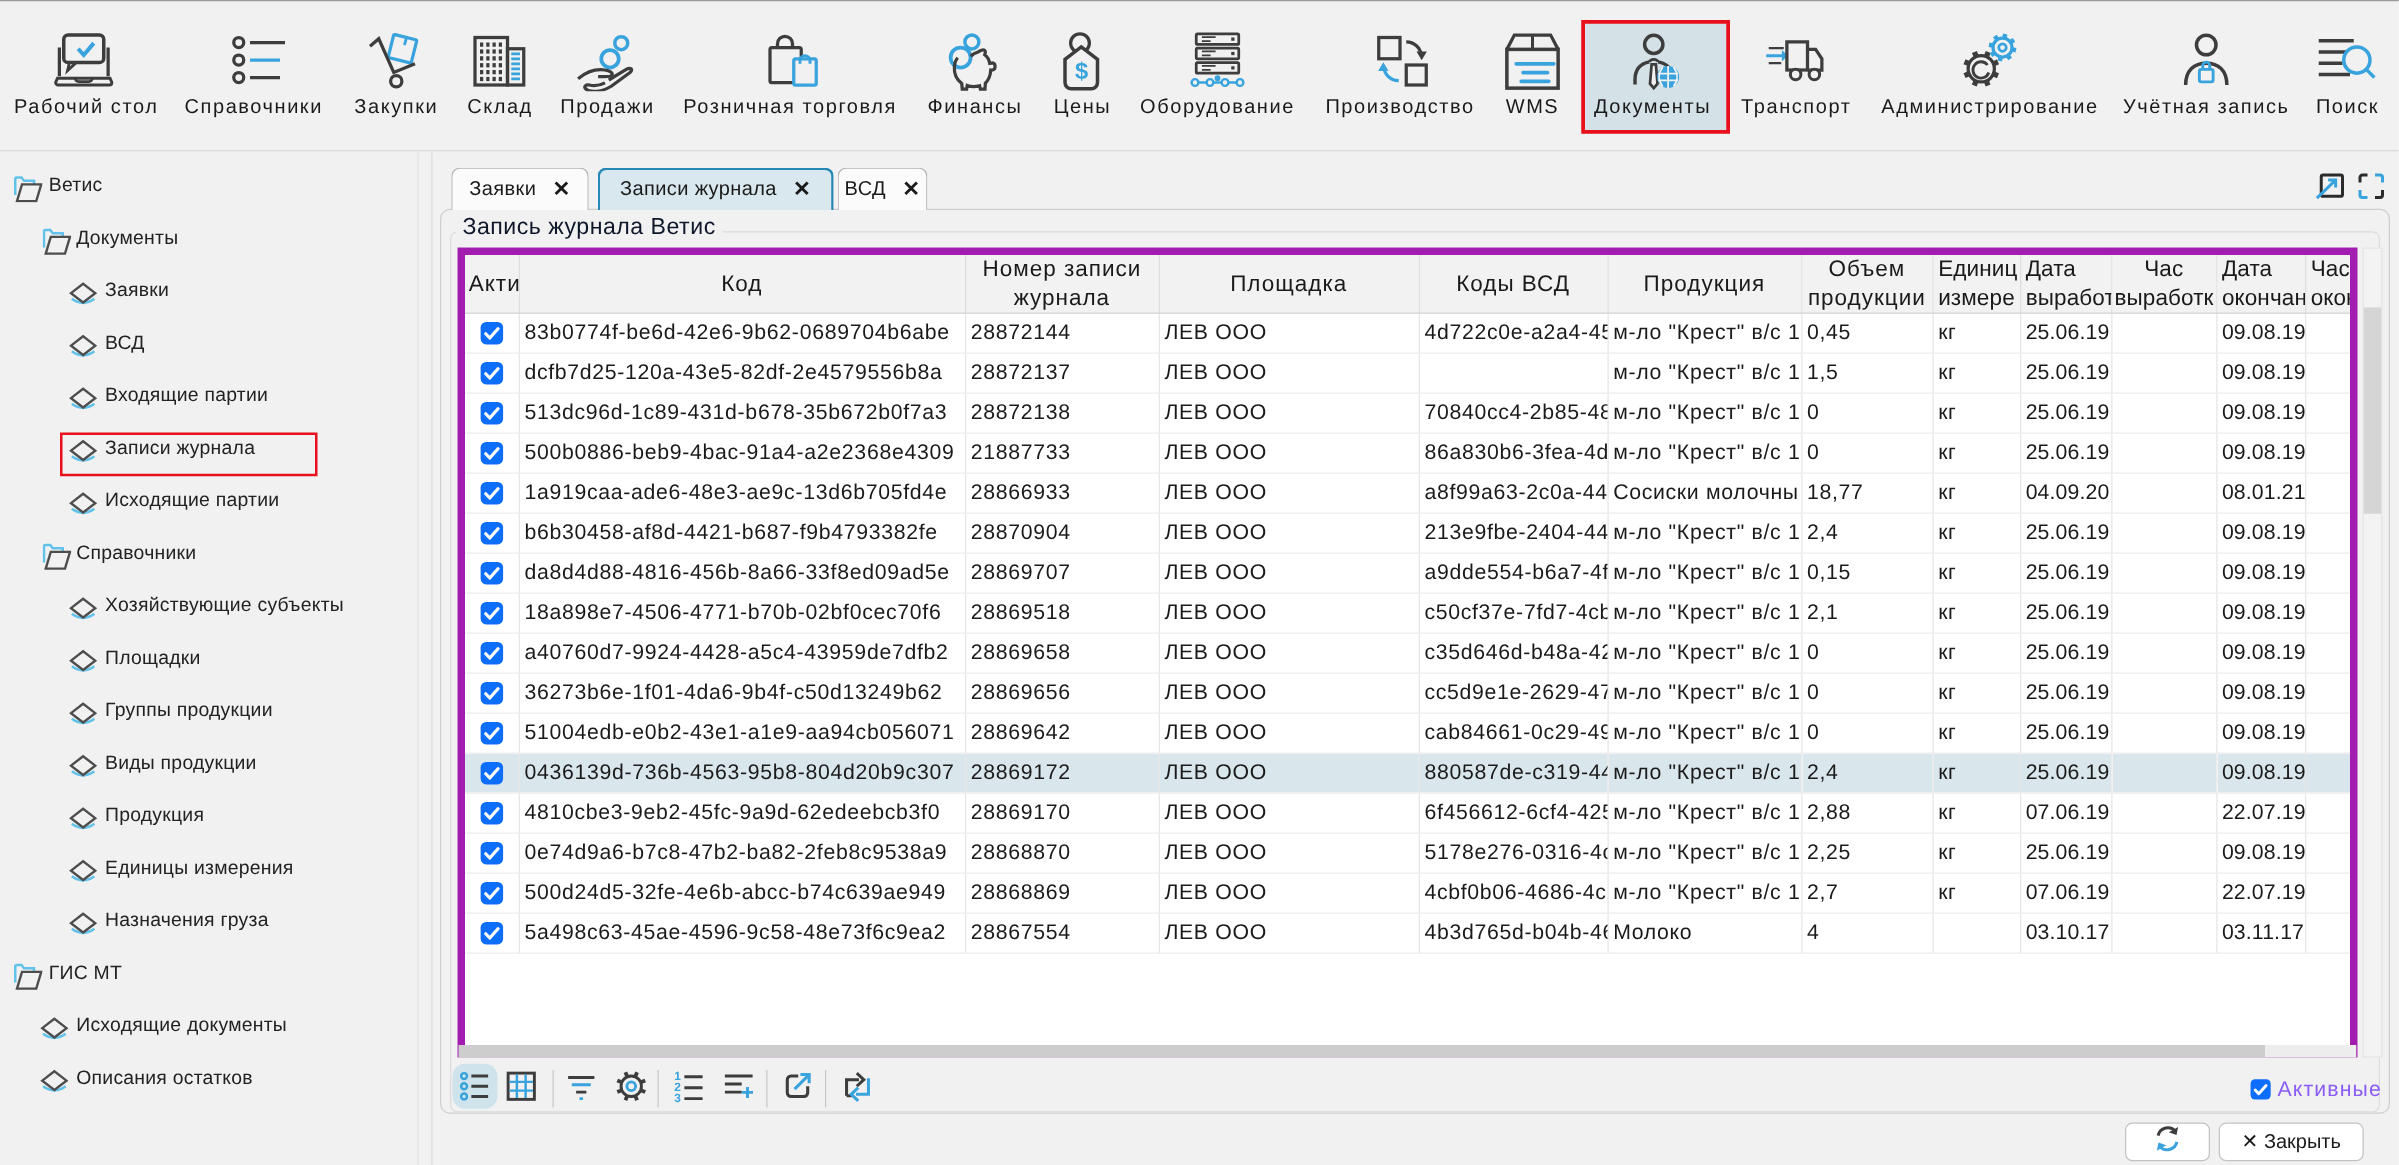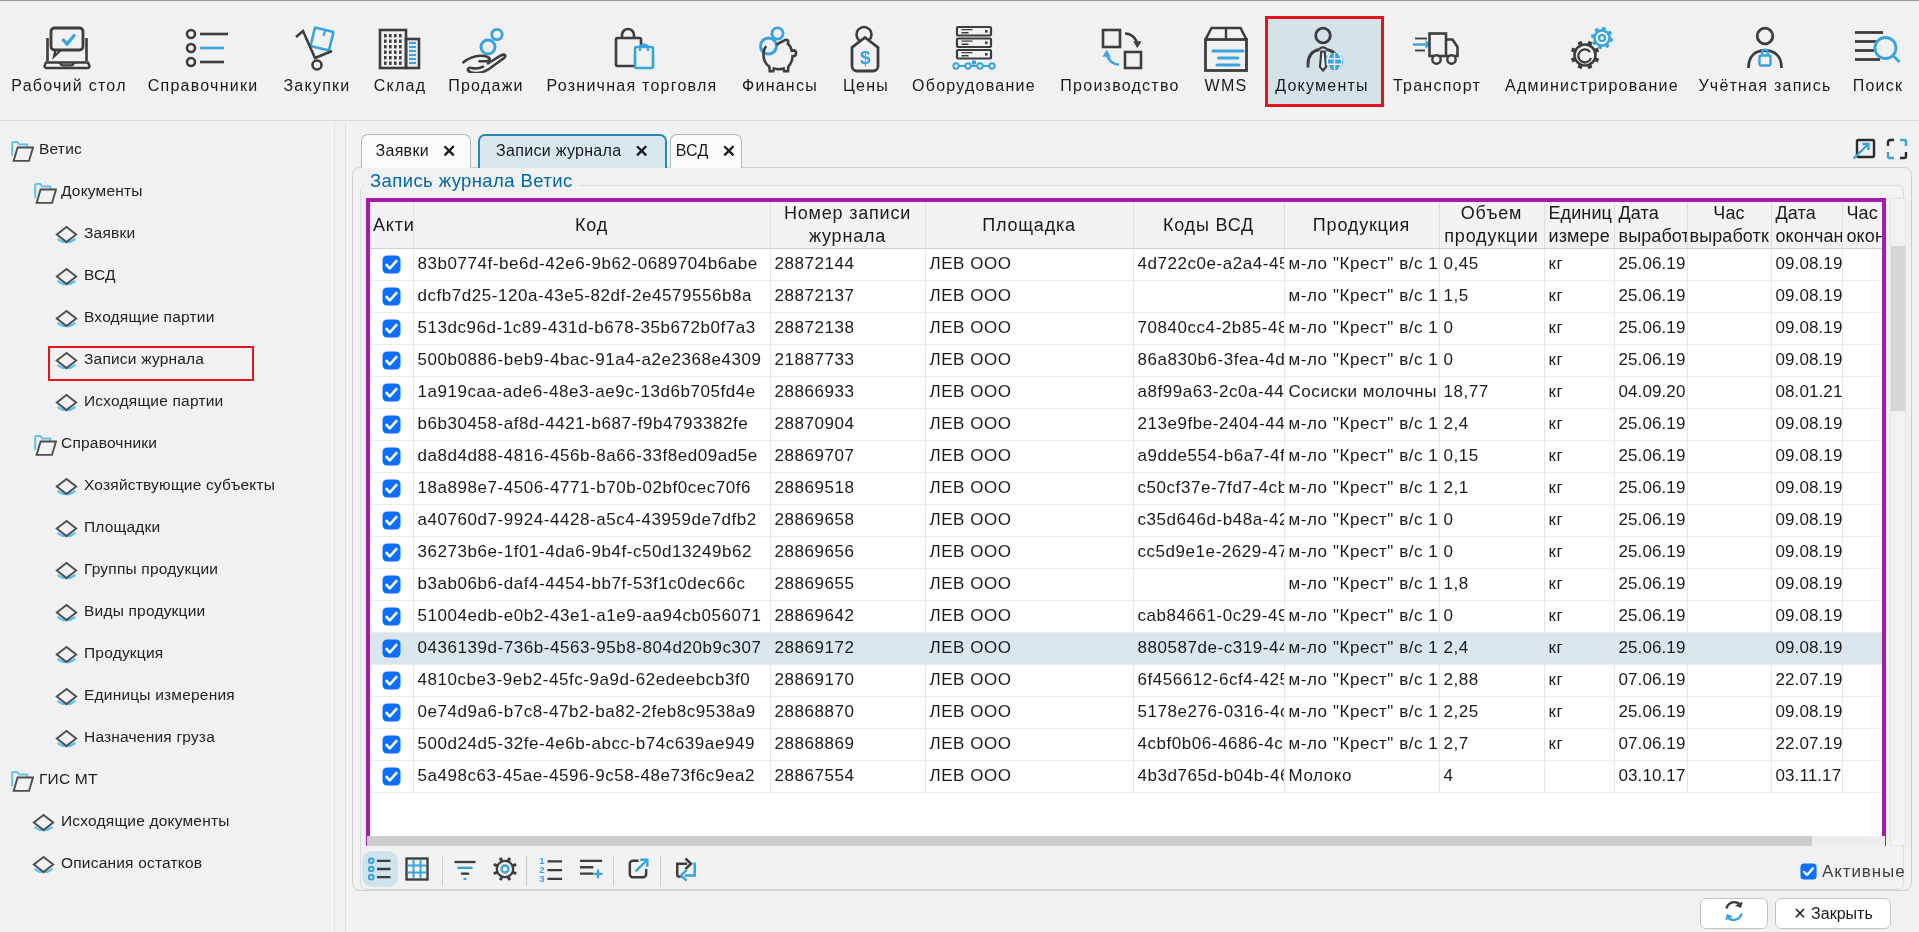--- a/index.html
+++ b/index.html
@@ -11,42 +11,42 @@
 .titem{position:absolute;white-space:nowrap}
 .tico{position:absolute}
 .redbox2{position:absolute;left:48px;top:224px;width:206px;height:35px;border:2.5px solid #e8101c}
 .vline1{position:absolute;left:334px;top:121px;width:1px;height:811px;background:#e2e2e2}
 .vline2{position:absolute;left:345px;top:121px;width:1px;height:811px;background:#dcdcdc}
 #panel{position:absolute;left:352px;top:166px;width:1560px;height:724px;background:#f1f1f1;border:1px solid #cfcfcf;border-radius:8px}
 .tab{position:absolute;top:133px;height:34px;background:#fbfbfb;border:1px solid #b5b5b5;border-bottom:none;border-radius:7px 7px 0 0;font-size:16px;letter-spacing:0.3px;color:#1a1a1a;text-align:center;z-index:5}
 .tab .x{font-size:17px;font-weight:bold;margin-left:13px;position:relative;top:1px}
 .tab.act{background:#d9e8ee;border:2px solid #2787b5;border-bottom:none}
 #grp{position:absolute;left:360px;top:184px;width:1544px;height:705px;border:1px solid #dcdcdc;border-radius:6px}
-#legend{position:absolute;left:365px;top:169px;padding:0 5px;background:#f1f1f1;color:#0369a1;font-size:18.5px;letter-spacing:0.4px;z-index:3}
-#tblwrap{position:absolute;left:366px;top:197px;width:1520px;height:648px;background:#fff;border:4px solid #a21caf;overflow:hidden}
+#legend{position:absolute;left:365px;top:169px;padding:0 5px;background:#f1f1f1;color:#0f172a;font-size:18.5px;letter-spacing:0.4px;z-index:3}
+#tblwrap{position:absolute;left:366px;top:197px;width:1520px;height:648px;background:#fff;border:6px solid #a21caf;overflow:hidden}
 table{border-collapse:collapse;table-layout:fixed;width:1520px;font-size:17px;color:#1a1a1a}
 td{letter-spacing:0.55px}
 th{height:46px;background:#f2f2f2;font-weight:normal;font-size:18px;letter-spacing:0.8px;line-height:22.5px;border-right:1px solid #dedede;border-bottom:1px solid #cfcfcf;overflow:hidden;white-space:nowrap;padding:0 2px}
 td{height:32px;border-right:1px solid #e6e6e6;border-bottom:1px solid #ececec;overflow:hidden;white-space:nowrap;padding:0 4px}
 td.c0{text-align:center;padding:0}
 td.c0 svg{vertical-align:middle;margin-top:1px}
 .thl{text-align:left;padding-left:4px}
 .tight{letter-spacing:0.1px}
 .c0h{padding-left:3px;text-align:left}
 td.c6{text-align:left;padding-right:7px}
 td.c8,td.c10{letter-spacing:0.1px}
 tr.hl td{background:#d9e7ed}
 #vscroll{position:absolute;left:1890px;top:197px;width:16px;height:648px;background:#f3f3f3;border:1px solid #e3e3e3}
 #vthumb{position:absolute;left:1891px;top:245px;width:14px;height:165px;background:#d5d5d5}
 #hscroll{position:absolute;left:367px;top:835px;width:1518px;height:10px;background:#ededed;z-index:6}
 #hthumb{position:absolute;left:367px;top:835px;width:1445px;height:10px;background:#cdcdcd;z-index:7}
 .bib{position:absolute;top:854px;width:28px;height:28px}
 .bib.sel{background:#cfe3ec;border-radius:6px;box-shadow:0 0 0 4px #cfe3ec}
 .bsep{position:absolute;top:855px;width:1px;height:30px;background:#c9c9c9}
-#aktiv{position:absolute;left:1800px;top:861px;font-size:17px;letter-spacing:0.9px;color:#404040}
+#aktiv{position:absolute;left:1800px;top:861px;font-size:17px;letter-spacing:0.9px;color:#8b5cf6}
 #aktiv svg{vertical-align:-3px;margin-right:5px}
 .btn{position:absolute;top:897px;height:31px;background:#fff;border:1px solid #c3c3c3;border-radius:6px;font-size:16px;color:#1a1a1a;text-align:center;line-height:29px}
 .tricon{position:absolute;top:136px;z-index:5}
 </style></head><body>
 <div id="tbar">
     <div class="dochl"></div>
     <div class="ticon" style="left:43px"><svg width="48" height="48" viewBox="0 0 48 48" fill="none">
         <path d="M4.5 13 V36 M43.5 13 V36" stroke="#3d3d3d" stroke-width="2.6"></path>
         <path d="M3 37.5 h42 l1.5 3.5 a2 2 0 0 1 -2 2 h-41 a2 2 0 0 1 -2 -2 Z" stroke="#3d3d3d" stroke-width="2.4" fill="#f1f1f1"></path>
         <path d="M17 37.5 q0.5 2.8 3 2.8 h8 q2.5 0 3 -2.8" stroke="#3d3d3d" stroke-width="2.2" fill="none"></path>
@@ -527,37 +527,20 @@
           <td class="c8">25.06.19</td>
           <td class="c9"></td>
           <td class="c10">09.08.19</td>
           <td class="c11"></td>
         </tr>
         <tr>
           <td class="c0"><svg width="19" height="19" viewBox="0 0 19 19">
               <rect x="0.5" y="0.5" width="18" height="18" rx="4.5" fill="#0d6efd"></rect>
               <path d="M4.6 10 l3.2 3.4 L14.4 6" stroke="#fff" stroke-width="2.6" fill="none" stroke-linecap="round" stroke-linejoin="round"></path>
             </svg></td>
-          <td class="c1">b3ab06b6-daf4-4454-bb7f-53f1c0dec66c</td>
-          <td class="c2">28869655</td>
-          <td class="c3">ЛЕВ ООО</td>
-          <td class="c4"></td>
-          <td class="c5">м-ло "Крест" в/с 1</td>
-          <td class="c6">1,8</td>
-          <td class="c7">кг</td>
-          <td class="c8">25.06.19</td>
-          <td class="c9"></td>
-          <td class="c10">09.08.19</td>
-          <td class="c11"></td>
-        </tr>
-        <tr>
-          <td class="c0"><svg width="19" height="19" viewBox="0 0 19 19">
-              <rect x="0.5" y="0.5" width="18" height="18" rx="4.5" fill="#0d6efd"></rect>
-              <path d="M4.6 10 l3.2 3.4 L14.4 6" stroke="#fff" stroke-width="2.6" fill="none" stroke-linecap="round" stroke-linejoin="round"></path>
-            </svg></td>
           <td class="c1">51004edb-e0b2-43e1-a1e9-aa94cb056071</td>
           <td class="c2">28869642</td>
           <td class="c3">ЛЕВ ООО</td>
           <td class="c4">cab84661-0c29-49</td>
           <td class="c5">м-ло "Крест" в/с 1</td>
           <td class="c6">0</td>
           <td class="c7">кг</td>
           <td class="c8">25.06.19</td>
           <td class="c9"></td>
           <td class="c10">09.08.19</td>

